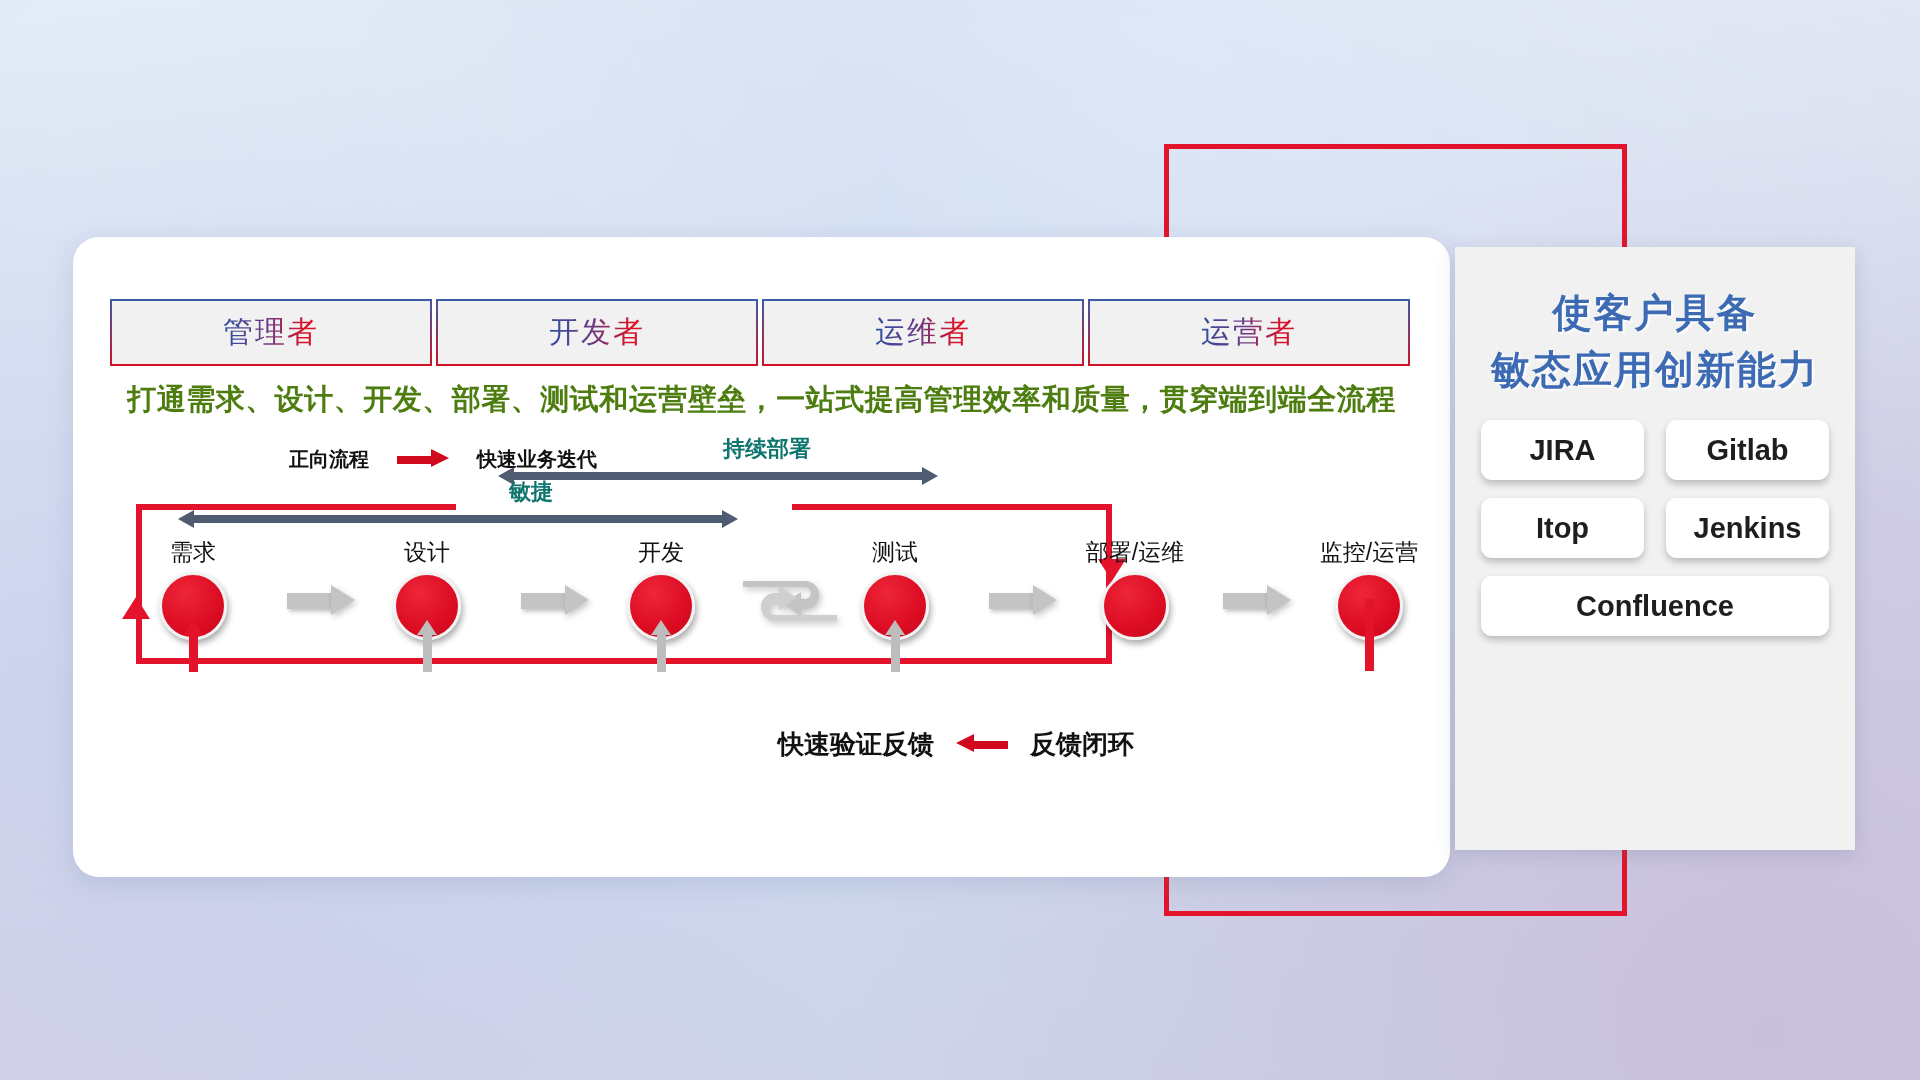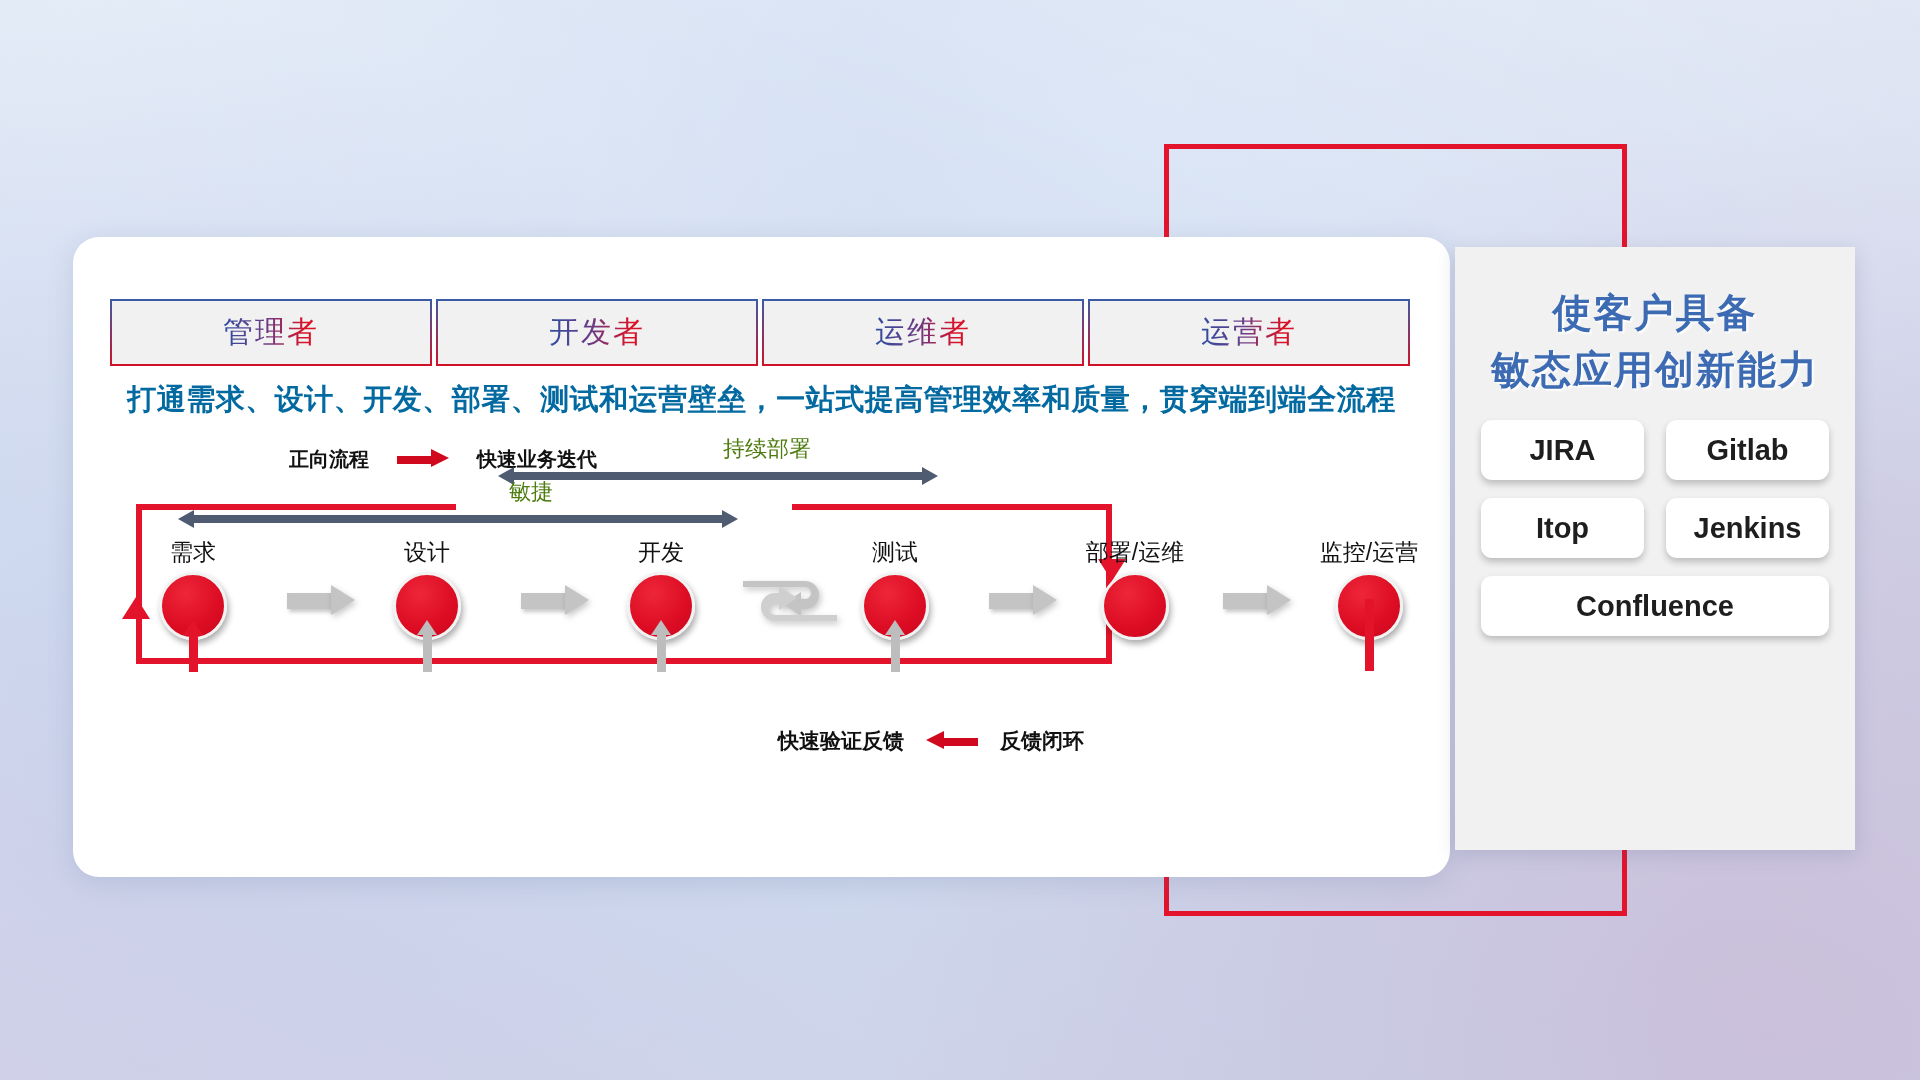--- a/index.html
+++ b/index.html
@@ -65,40 +65,40 @@
   .role:after{right:-2px;background:linear-gradient(#3B5BA5,#CF1228);}
   .role span{
     font-size:30px;font-weight:400;letter-spacing:2px;
     background:linear-gradient(90deg,#2F4EA0 0%,#6B3A85 45%,#D91228 85%);
     -webkit-background-clip:text;background-clip:text;color:transparent;
   }
 
   
   .desc{
     position:absolute;left:0;top:143px;width:100%;text-align:center;
-    font-size:29px;font-weight:bold;color:#0369a1;letter-spacing:.5px;
+    font-size:29px;font-weight:bold;color:#4d7c0f;letter-spacing:.5px;
   }
 
   
   .legend-fwd{
     position:absolute;left:216px;top:209px;
     display:flex;align-items:center;gap:28px;
     font-size:20px;font-weight:bold;color:#111;
   }
   .ar-red{position:relative;width:52px;height:11px;}
   .ar-red .shaft{position:absolute;left:0;top:2px;width:36px;height:8px;background:#D0091F;}
   .ar-red .head{
     position:absolute;right:0;top:-5px;width:0;height:0;
     border-left:18px solid #D0091F;border-top:9px solid transparent;border-bottom:9px solid transparent;
   }
   .ar-red.rev .shaft{left:16px;}
   .ar-red.rev .head{right:auto;left:0;border-left:none;border-right:18px solid #D0091F;}
 
   
-  .lbl{position:absolute;font-size:22px;font-weight:normal;color:#4d7c0f;}
+  .lbl{position:absolute;font-size:22px;font-weight:bold;color:#0f766e;}
   .lbl-deploy{left:650px;top:197px;}
   .lbl-agile{left:436px;top:240px;}
 
   .dbl-arrow{position:absolute;height:18px;}
   .dbl-arrow .bar{position:absolute;left:14px;right:14px;top:5px;height:8px;background:#4E5B70;}
   .dbl-arrow .hl,.dbl-arrow .hr{position:absolute;top:0;width:0;height:0;
     border-top:9px solid transparent;border-bottom:9px solid transparent;}
   .dbl-arrow .hl{left:0;border-right:16px solid #4E5B70;}
   .dbl-arrow .hr{right:0;border-left:16px solid #4E5B70;}
   .da-deploy{left:425px;top:230px;width:440px;}
@@ -148,21 +148,21 @@
              filter:drop-shadow(2px 3px 3px rgba(0,0,0,.22));}
 
   
   .recycle{position:absolute;width:98px;height:52px;}
   .recycle svg{display:block;filter:drop-shadow(2px 3px 3px rgba(0,0,0,.22));}
 
   
   .legend-fb{
     position:absolute;left:705px;top:490px;
     display:flex;align-items:center;gap:22px;
-    font-size:21px;font-weight:bold;color:#111;
+    font-size:26px;font-weight:bold;color:#111;
   }
 
   
   .side{
     position:absolute;left:1455px;top:247px;width:400px;height:603px;
     background:#F1F1F1;z-index:4;
     box-shadow:0 5px 18px rgba(80,95,130,.20);
   }
   .side-title{
     text-align:center;padding-top:38px;color:#3D6BB3;

